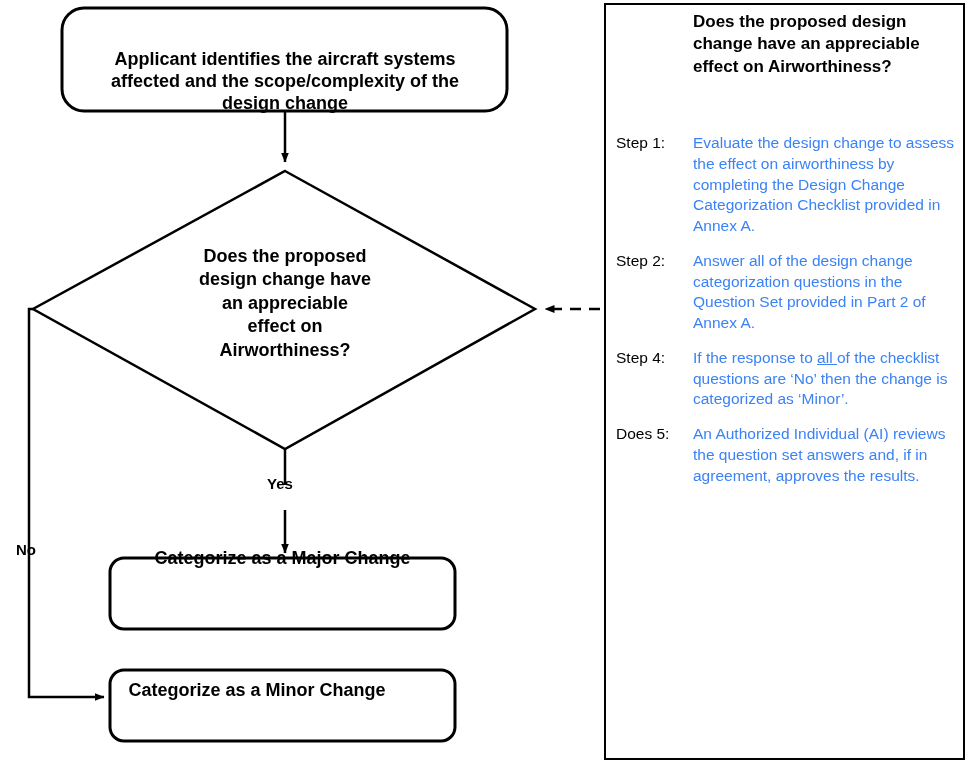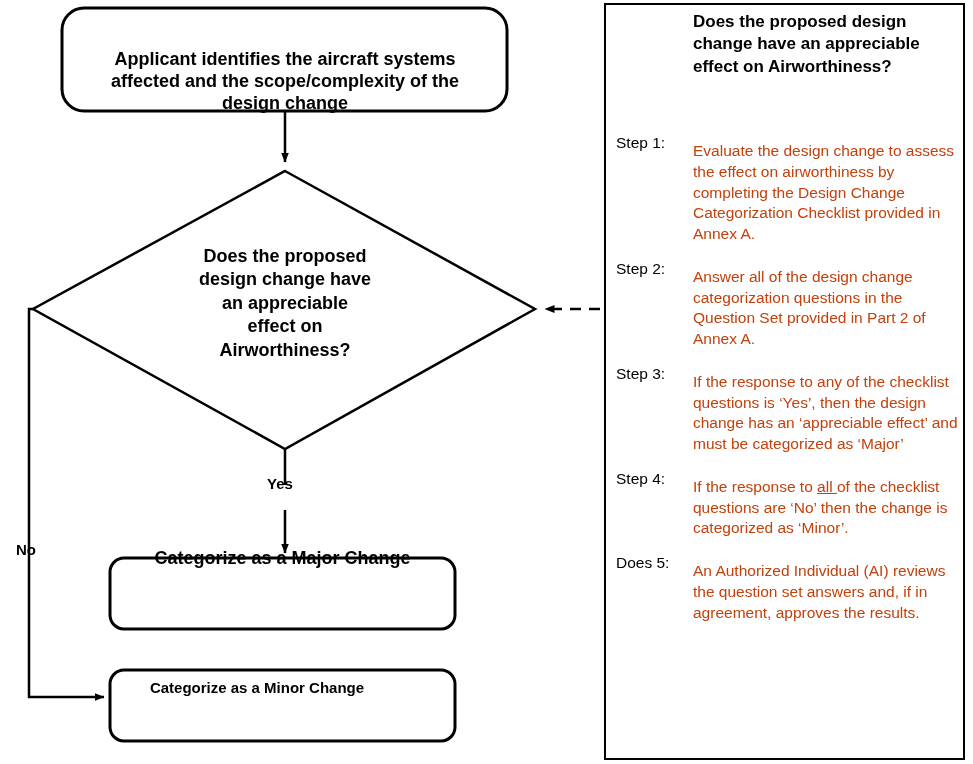--- a/index.html
+++ b/index.html
@@ -55,21 +55,21 @@
   #major-text {
     left: 112px;
     top: 547px;
     width: 341px;
     font-size: 18px;
   }
   #minor-text {
     left: 112px;
     top: 679px;
     width: 290px;
-    font-size: 15px;
+    font-size: 18px;
   }
 
   .edge-label {
     position: absolute;
     font-size: 15px;
     font-weight: bold;
     color: #000000;
   }
   #label-yes {
     left: 267px;
@@ -117,22 +117,21 @@
     flex: 0 0 77px;
     font-size: 15.5px;
     line-height: 1.34;
     color: #000000;
     white-space: nowrap;
   }
   .step-body {
     flex: 1 1 auto;
     font-size: 15.5px;
     line-height: 1.34;
-    color: #c2410c;
-    margin-top: 8px;
+    color: #3b82f6;
   }
   .step-body u {
     text-decoration: underline;
   }
 </style>
 </head>
 <body>
 
 <div id="page">
 
@@ -191,24 +190,20 @@
       <div class="step-row">
         <div class="step-label">Step 1:</div>
         <div class="step-body">Evaluate the design change to assess the effect on airworthiness by completing the Design Change Categorization Checklist provided in Annex A.</div>
       </div>
 
       <div class="step-row">
         <div class="step-label">Step 2:</div>
         <div class="step-body">Answer all of the design change categorization questions in the Question Set provided in Part 2 of Annex A.</div>
       </div>
 
-      <div class="step-row">
-        <div class="step-label">Step 3:</div>
-        <div class="step-body">If the response to any of the checklist questions is ‘Yes’, then the design change has an ‘appreciable effect’ and must be categorized as ‘Major’</div>
-      </div>
 
       <div class="step-row">
         <div class="step-label">Step 4:</div>
         <div class="step-body"><span>If the response to </span><u>all </u><span>of the checklist questions are ‘No’ then the change is categorized as ‘Minor’.</span></div>
       </div>
 
       <div class="step-row">
         <div class="step-label">Does 5:</div>
         <div class="step-body">An Authorized Individual (AI) reviews the question set answers and, if in agreement, approves the results.</div>
       </div>

